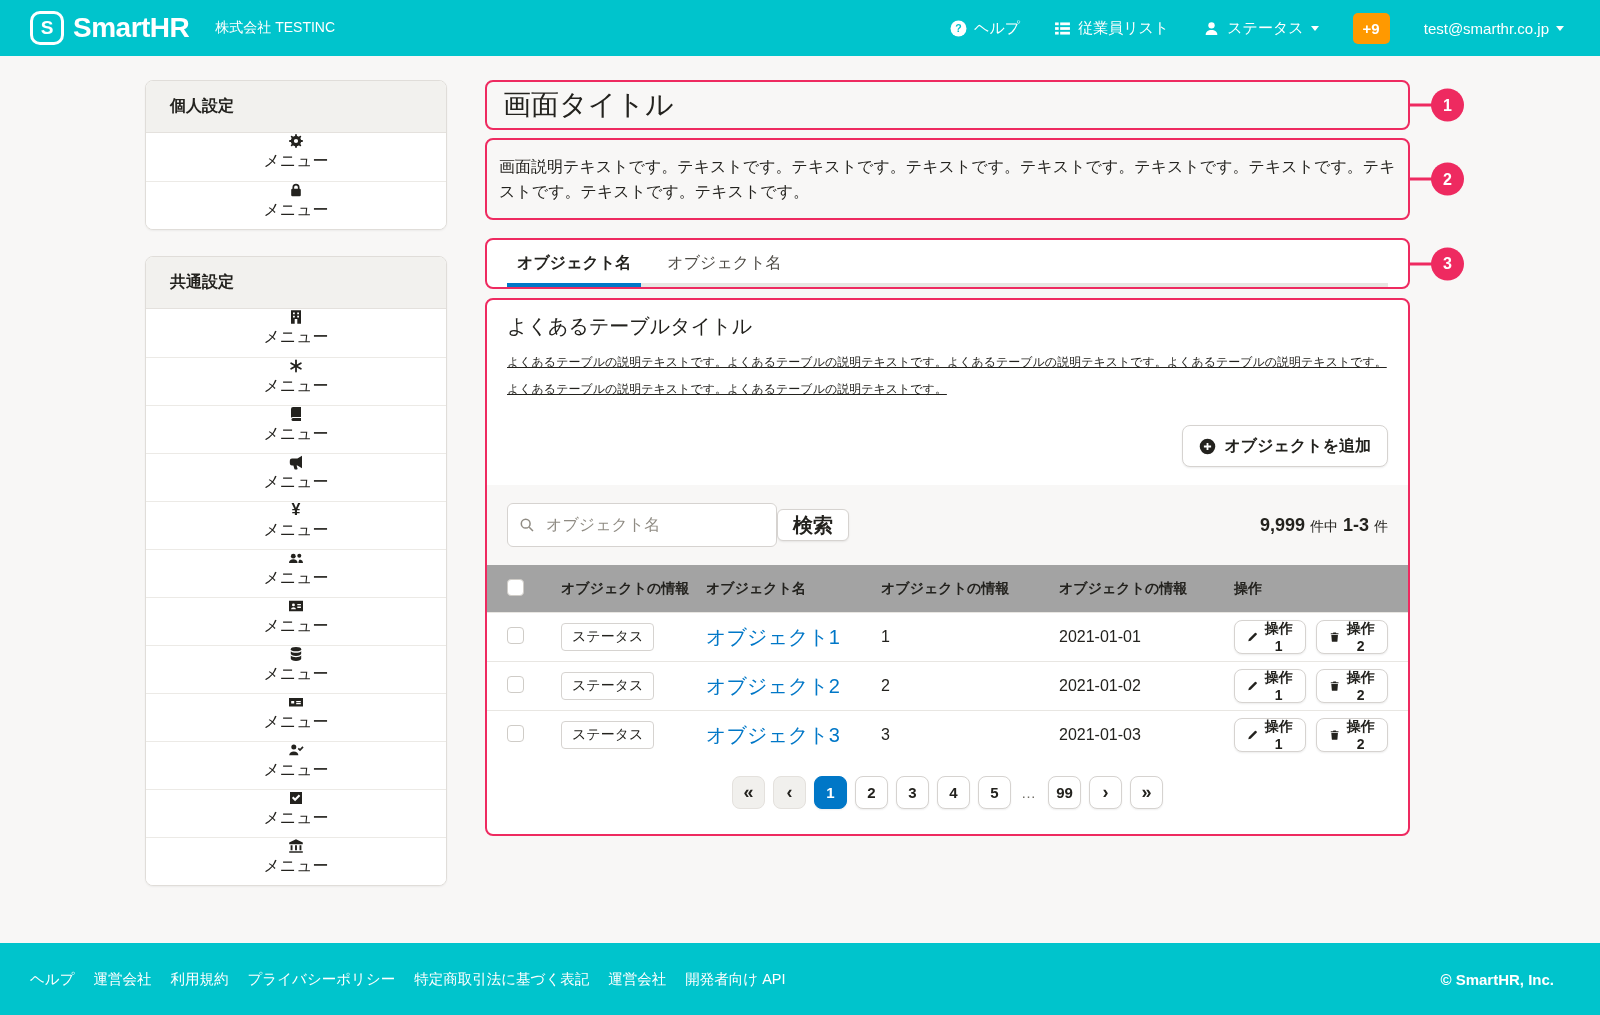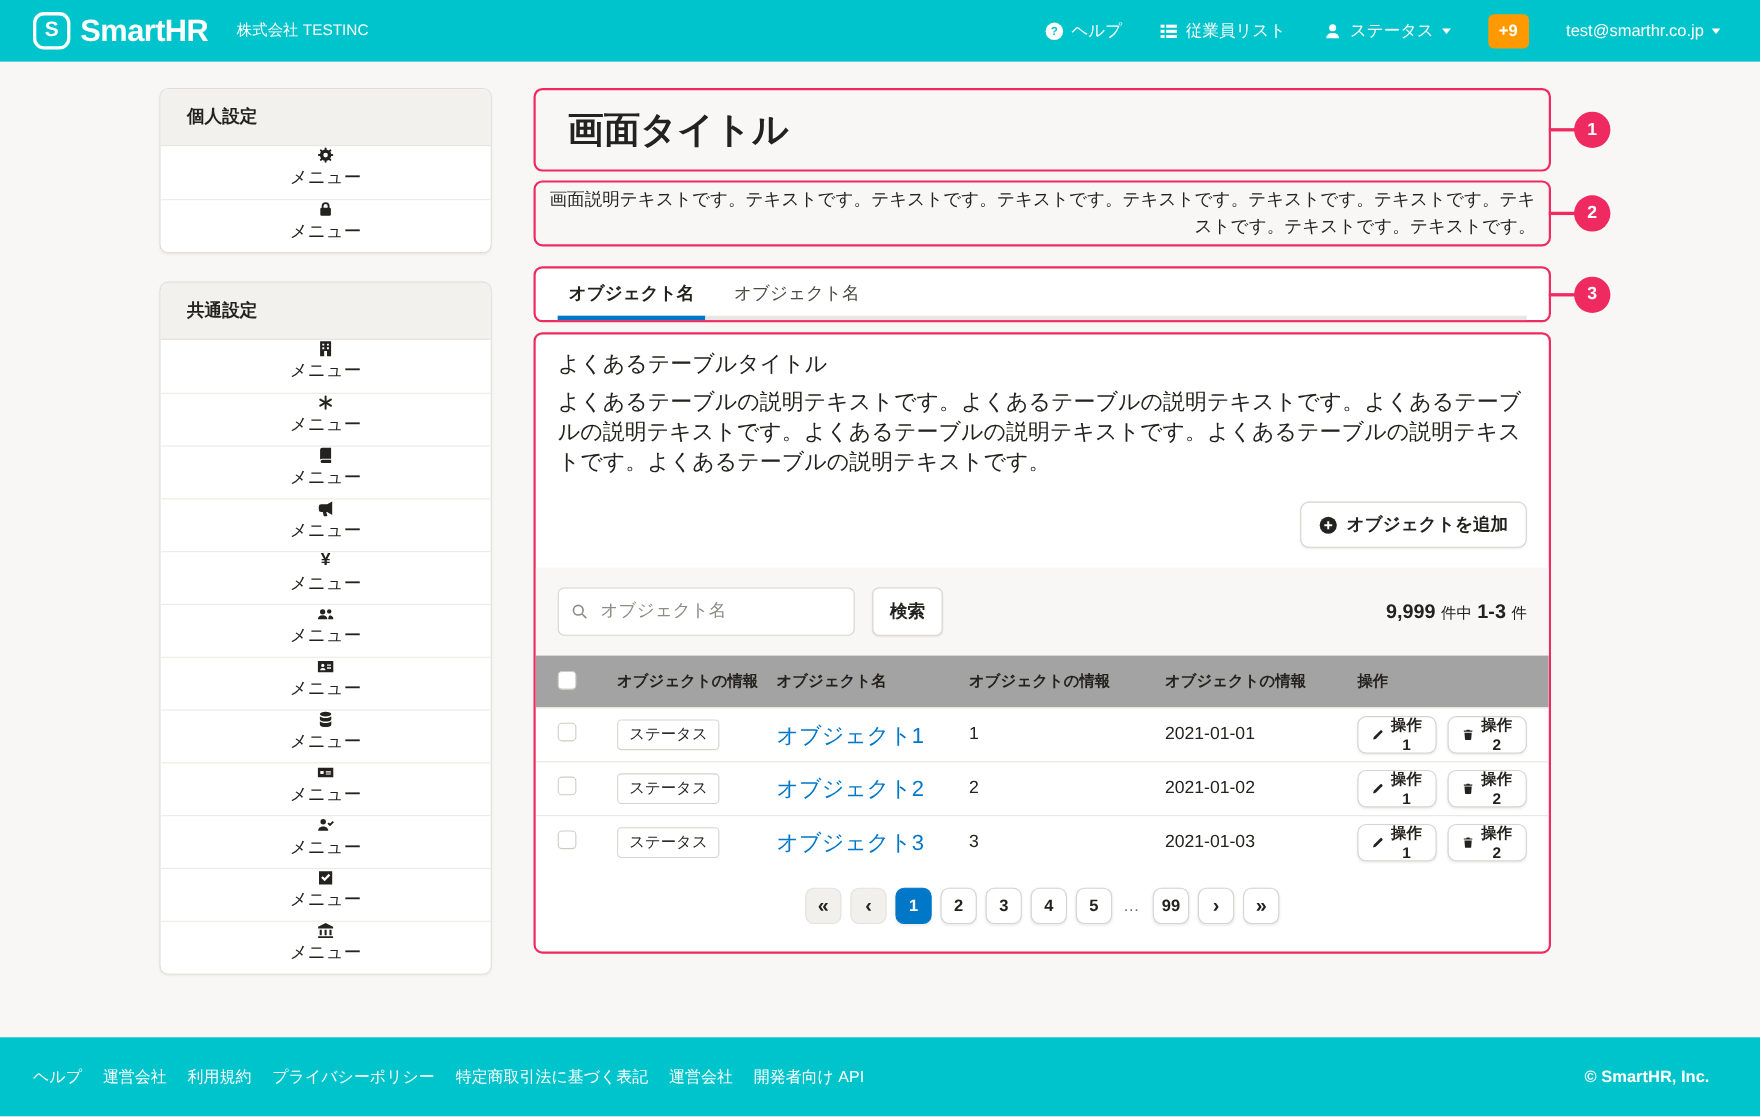--- a/index.html
+++ b/index.html
@@ -56,52 +56,52 @@
     content:""; position:absolute; right:-25px; top:50%; width:25px; height:3px;
     background:#ee2a60; transform:translateY(-50%);
   }
   .anno-circle {
     position:absolute; right:-56px; top:50%; transform:translateY(-50%);
     width:33px; height:33px; border-radius:50%; background:#ee2a60; color:#fff;
     font-size:16px; font-weight:bold; display:flex; align-items:center; justify-content:center;
     z-index:2;
   }
   .box-title { margin-bottom:8px; padding:1px 12px; }
-  .page-title { font-size:33px; line-height:36px; font-weight:bold; margin:17px; }
-  .box-desc { margin-bottom:18px; padding:3px 12px;text-align:right; }
+  .page-title { font-size:28px; line-height:36px; font-weight:normal; margin:4px; }
+  .box-desc { margin-bottom:18px; padding:14px 12px; }
   .page-desc { font-size:16px; line-height:25px; margin:0; }
   .box-tabs { margin-bottom:9px; background:#fff; }
   .tabs-inner { margin:0 20px; display:flex; border-bottom:4px solid #e8e6e2; }
   .tab {
     padding:13px 10px 9px; margin-right:16px; margin-bottom:-4px; font-size:16px;
     border-bottom:4px solid transparent; cursor:pointer; color:#4e4b45;
   }
   .tab.active { font-weight:bold; color:#23221e; border-bottom-color:#0077c7; }
   
   .box-table { background:#fff; overflow:hidden; }
   .table-head { padding:13px 20px 0; }
   .table-title { font-size:20px; font-weight:normal; margin:0; }
-  .table-desc { font-size:20px; line-height:27px; margin:9px 0 0; }
+  .table-desc { font-size:12px; line-height:27px; margin:9px 0 0;text-decoration:underline; }
   .add-row { display:flex; justify-content:flex-end; margin:22px 0 18px; }
   .btn {
     display:inline-flex; align-items:center; justify-content:center; gap:8px;
     background:#fff; border:1px solid #d6d3d0; border-radius:8px;
     font-family:inherit; font-weight:bold; color:#23221e; cursor:pointer;
     box-shadow:0 1px 2px rgba(0,0,0,.08);
   }
   .btn-add { height:42px; padding:0 16px; font-size:16px; }
   .search-strip { background:#f8f7f6; padding:18px 20px; display:flex; align-items:center; }
   .search-wrap { position:relative; }
   .search-input {
     width:270px; height:44px; border:1px solid #d6d3d0; border-radius:6px;
     padding:0 12px 0 38px; font-size:16px; font-family:inherit; background:#fff; color:#23221e;
   }
   .search-input::placeholder { color:#8f8b83; }
   .search-ic { position:absolute; left:12px; top:14px; }
-  .btn-search { height:44px; padding:0 15px; font-size:16px; margin-left:16px; border-radius:6px; }
+  .btn-search { height:32px; padding:0 15px; font-size:20px; border-radius:6px; }
   .count { margin-left:auto; font-size:14px; display:flex; align-items:baseline; gap:5px; }
   .count b { font-size:18px; }
   .trow {
     display:grid; grid-template-columns:54px 145px 175px 178px 175px auto;
     align-items:center; padding:0 20px; height:49px; border-top:1px solid #e8e6e2;
   }
   .trow.thead { height:47px; background:#a3a3a3; border-top:none; font-size:14px; font-weight:bold; }
   .checkbox {
     width:17px; height:17px; background:#fff; border:1.5px solid #cfccc7;
     border-radius:4px; cursor:pointer; display:inline-block;

